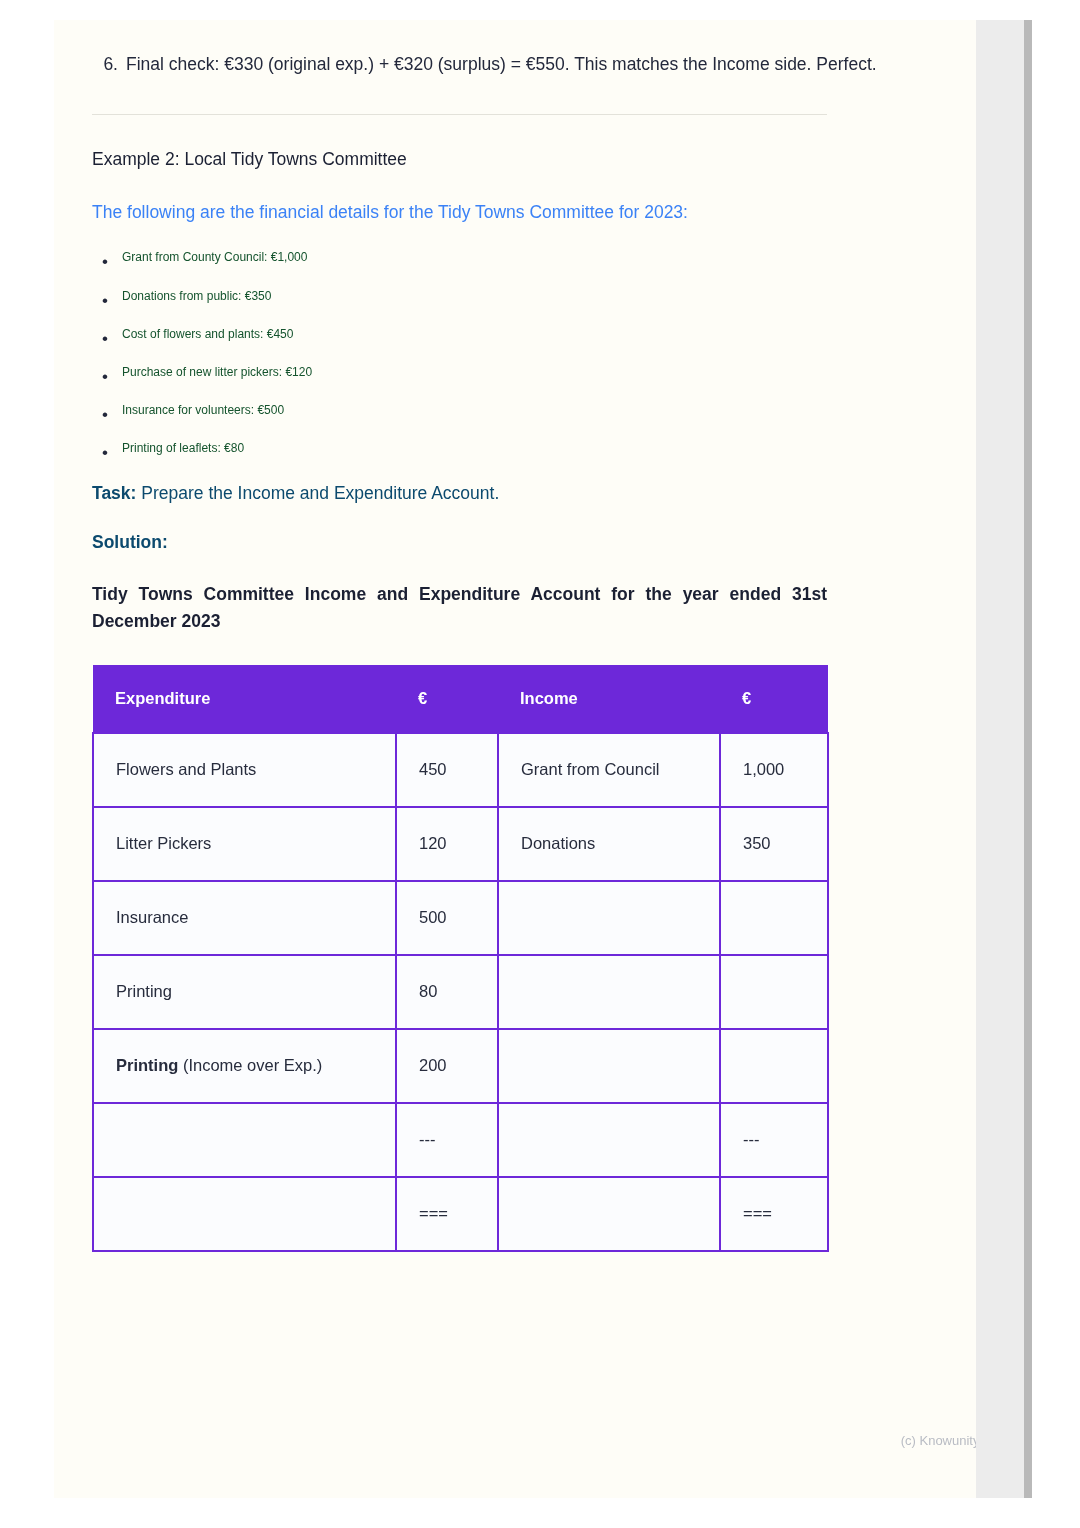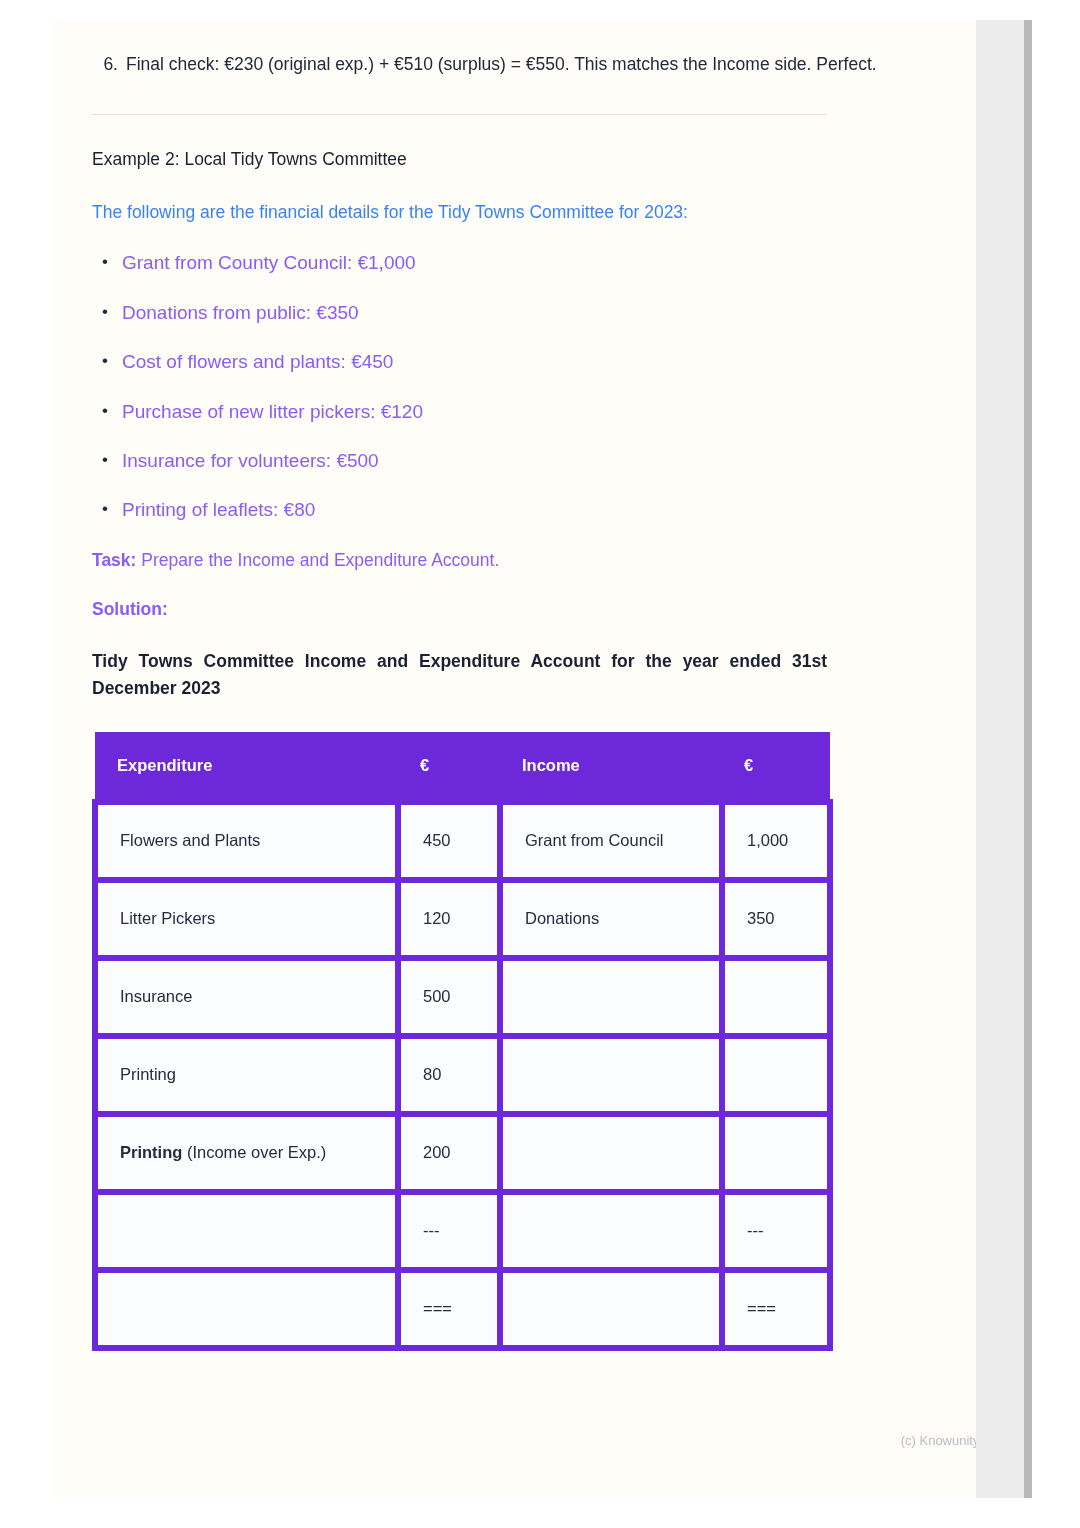--- a/index.html
+++ b/index.html
@@ -63,38 +63,38 @@
     line-height: 1.6;
     margin: 0 0 22px 0;
     color: #3b82f6;
   }
   ul.bullets {
     margin: 0 0 24px 0;
     padding-left: 30px;
     list-style: none;
   }
   ul.bullets li {
-    font-size: 19px;
+    font-size: 12px;
     line-height: 1.6;
     margin-bottom: 19px;
-    color: #8b5cf6;
+    color: #14532d;
     position: relative;
   }
   ul.bullets li:before {
     content: "\2022";
     position: absolute;
     left: -20px;
     top: 0;
     color: #23283b;
     font-size: 17px;
   }
   p.labelled {
     font-size: 17.5px;
     margin: 0 0 28px 0;
-    color: #8b5cf6;
+    color: #0c4a6e;
   }
   p.labelled b { font-weight: bold; }
   p.acct-title {
     font-size: 17.5px;
     font-weight: bold;
     line-height: 1.55;
     margin: 0 16px 30px 0;
     width: 735px;
     text-align: justify;
     color: #1b2033;
@@ -109,21 +109,21 @@
   table.acct th {
     background: #6d28d9;
     color: #ffffff;
     text-align: left;
     font-weight: bold;
     font-size: 16.5px;
     padding: 24px 22px;
     border: none;
   }
   table.acct td {
-    border: 6px solid #6d28d9;
+    border: 2px solid #6d28d9;
     padding: 22px 22px;
     color: #272c3d;
     font-size: 16.5px;
     background: #fbfcfe;
     height: 28px;
     vertical-align: middle;
   }
   table.acct tr td:nth-child(1),
   table.acct tr td:nth-child(3) { background: #fbfcfe; }
   td.bold { font-weight: normal; }
@@ -157,21 +157,21 @@
   }
 </style>
 </head>
 <body>
 
 <div id="page">
   <div id="content">
 
     <div class="ol-item">
       <span class="ol-num">6.</span>
-      <span class="ol-text">Final check: €230 (original exp.) + €510 (surplus) = €550. This matches the Income side. Perfect.</span>
+      <span class="ol-text">Final check: €330 (original exp.) + €320 (surplus) = €550. This matches the Income side. Perfect.</span>
     </div>
 
     <hr class="sep">
 
     <h3 class="heading">Example 2: Local Tidy Towns Committee</h3>
 
     <p class="para">The following are the financial details for the Tidy Towns Committee for 2023:</p>
 
     <ul class="bullets">
       <li>Grant from County Council: €1,000</li>

